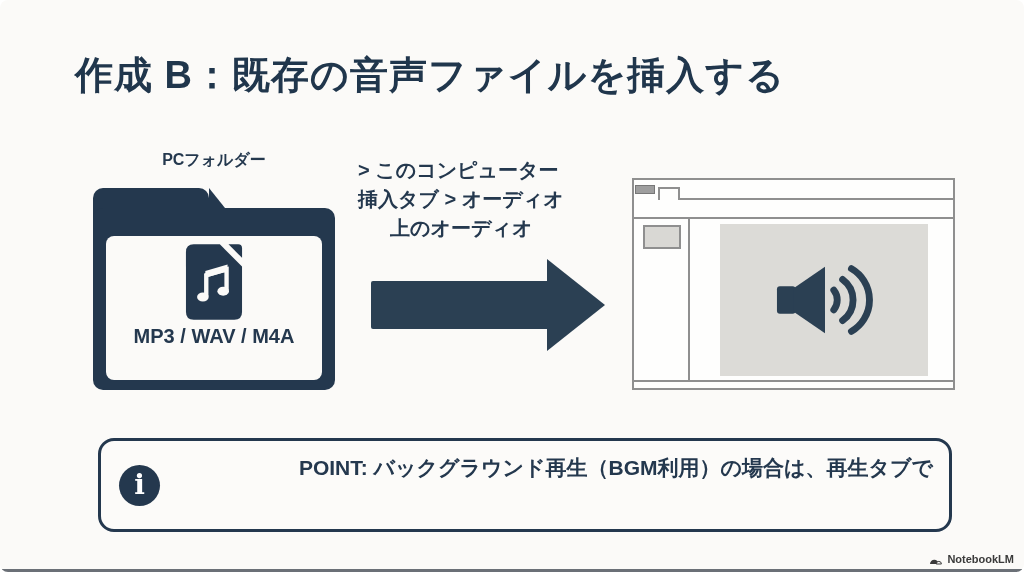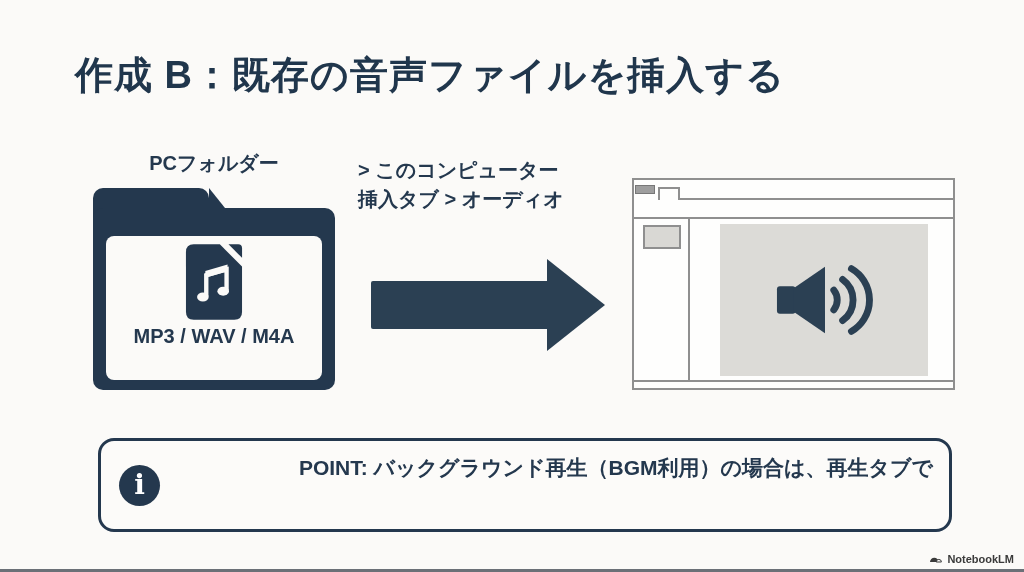--- a/index.html
+++ b/index.html
@@ -1,26 +1,26 @@
 <!DOCTYPE html>
 <html><head>
 <meta charset="utf-8">
 <style>
   * { margin:0; padding:0; box-sizing:border-box; }
   html,body { width:1024px; height:572px; }
   body { font-family:"Liberation Sans","DejaVu Sans",sans-serif; }
 
-  .slide { position:relative; width:1024px; height:572px; background:#FBFAF8; overflow:hidden; }
+  .slide { position:relative; width:1024px; height:572px; background:#FBFAF8; overflow:hidden;border-radius:8px; }
 
   .title { position:absolute; left:75px; top:50px; font-size:38px; font-weight:bold;
            color:#20364C; letter-spacing:1px; }
 
   
   .folder-label { position:absolute; left:93px; top:150px; width:242px; text-align:center;
-                  font-size:20px; font-weight:bold; color:#24384E; }
+                  font-size:16px; font-weight:bold; color:#24384E; }
   .folder { position:absolute; left:93px; top:188px; width:198px; height:202px; }
   .folder-tab { position:absolute; left:0; top:0; width:116px; height:40px;
                 background:#24384E; border-radius:10px 10px 0 0; }
   .folder-tab-slant { position:absolute; left:116px; top:0; width:0; height:0;
                       border-bottom:20px solid #24384E; border-right:16px solid transparent; }
   .folder-body { position:absolute; left:0; top:20px; width:242px; height:182px;
                  background:#24384E; border-radius:10px; }
   .folder-inner { position:absolute; left:13px; top:48px; width:216px; height:144px;
                   background:#FBFAF8; border-radius:8px; display:flex; flex-direction:column;
                   align-items:center; }
@@ -57,21 +57,21 @@
   .point-box { position:absolute; left:98px; top:438px; width:854px; height:94px;
                border:3px solid #24384E; border-radius:16px; background:#FCFBF9; }
   .point-icon { position:absolute; left:18px; top:24px; width:41px; height:41px; border-radius:50%;
                 background:#24384E; color:#FFFFFF; display:flex; align-items:center;
                 justify-content:center; font-family:"DejaVu Serif",serif; font-weight:bold;
                 font-size:28px; padding-bottom:2px; }
   .point-text { position:absolute; left:72px; right:16px; top:11px; text-align:right;
                 font-size:21px; font-weight:bold; color:#24384E; line-height:32px; }
 
   
-  .footer { position:absolute; right:10px; top:553px; display:flex; align-items:flex-start; gap:5px;
+  .footer { position:absolute; right:10px; top:553px; display:flex; align-items:flex-end; gap:5px;
             color:#3A3A3A; font-size:11px; font-weight:bold; }
   .bottom-bar { position:absolute; left:0; bottom:0; width:100%; height:3px; background:#6B7077; }
 </style>
 </head>
 <body>
 
 <div class="slide">
 
   <div class="title">作成 B：既存の音声ファイルを挿入する</div>
 
@@ -89,20 +89,21 @@
         <ellipse cx="18.5" cy="55.5" rx="6" ry="4.6" fill="#FBFAF8"></ellipse>
         <ellipse cx="39.5" cy="49.5" rx="6" ry="4.6" fill="#FBFAF8"></ellipse>
       </svg>
       <div class="folder-formats">MP3 / WAV / M4A</div>
     </div>
   </div>
 
   <div class="steps">
     <div>&gt; このコンピューター</div>
     <div>挿入タブ &gt; オーディオ</div>
+    <div class="indent">上のオーディオ</div>
   </div>
 
   <div class="arrow-shaft"></div>
   <div class="arrow-head"></div>
 
   <div class="window">
     <div class="win-menu-btn"></div>
     <div class="win-tab"></div>
     <div class="win-line-tab"></div>
     <div class="win-ribbon-line"></div>

